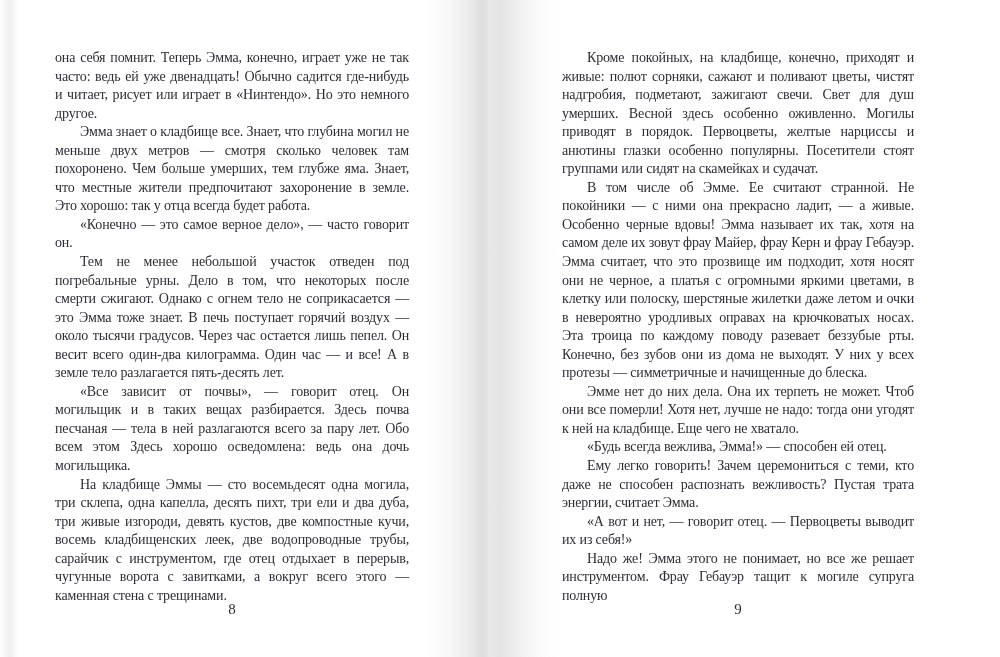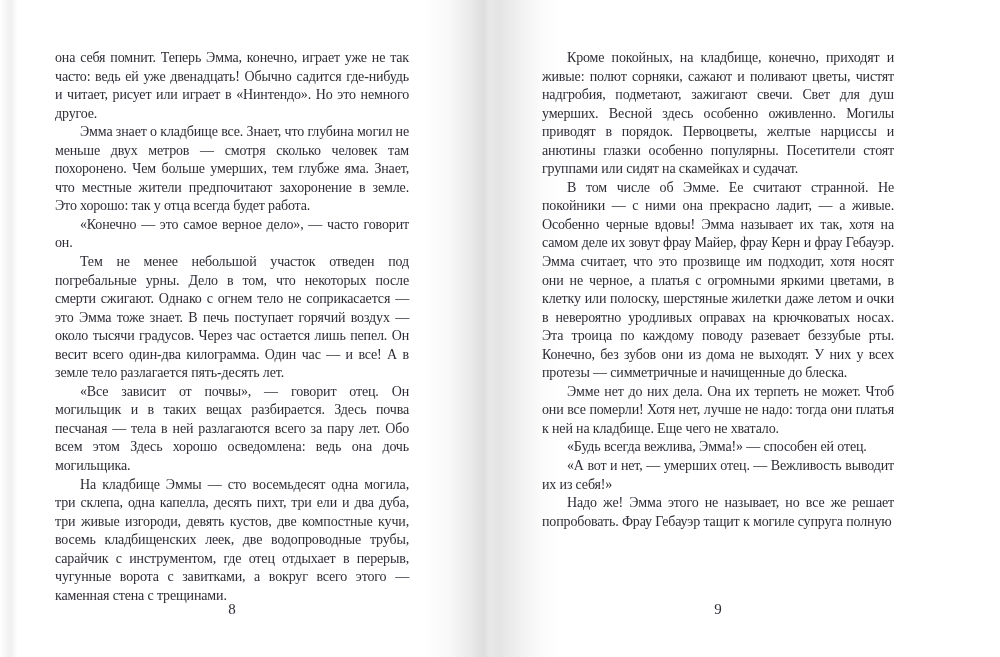--- a/index.html
+++ b/index.html
@@ -43,21 +43,21 @@
       rgba(30,30,35,0.02) 85%,
       rgba(30,30,35,0.00) 100%);
     pointer-events: none;
   }
   .page {
     position: absolute;
     top: 0;
     height: 657px;
   }
   .page.left  { left: 0;     width: 470px; }
-  .page.right { left: 510px; width: 470px; }
+  .page.right { left: 530px; width: 470px; }
   .text-block {
     position: absolute;
     top: 49px;
     color: #2d2d36;
     font-size: 14px;
     line-height: 18.55px;
     letter-spacing: -0.15px;
     text-align: justify;
     hyphens: auto;
     -webkit-hyphens: auto;
@@ -97,21 +97,22 @@
     </div>
     <div class="page-number">8</div>
   </div>
 
   <div class="gutter-shadow"></div>
 
   <div class="page right">
     <div class="text-block">
       <p>Кроме покойных, на кладбище, конечно, приходят и живые: полют сорняки, сажают и поливают цветы, чистят надгробия, подметают, зажигают свечи. Свет для душ умерших. Весной здесь особенно оживленно. Могилы приводят в порядок. Первоцветы, желтые нарциссы и анютины глазки особенно популярны. Посетители стоят группами или сидят на скамейках и судачат.</p>
       <p>В том числе об Эмме. Ее считают странной. Не покойники — с ними она прекрасно ладит, — а живые. Особенно черные вдовы! Эмма называет их так, хотя на самом деле их зовут фрау Майер, фрау Керн и фрау Гебауэр. Эмма считает, что это прозвище им подходит, хотя носят они не черное, а платья с огромными яркими цветами, в клетку или полоску, шерстяные жилетки даже летом и очки в невероятно уродливых оправах на крючковатых носах. Эта троица по каждому поводу разевает беззубые рты. Конечно, без зубов они из дома не выходят. У них у всех протезы — симметричные и начищенные до блеска.</p>
-      <p>Эмме нет до них дела. Она их терпеть не может. Чтоб они все померли! Хотя нет, лучше не надо: тогда они платья к ней на кладбище. Еще чего не хватало.</p>
+      <p>Эмме нет до них дела. Она их терпеть не может. Чтоб они все померли! Хотя нет, лучше не надо: тогда они угодят к ней на кладбище. Еще чего не хватало.</p>
       <p>«Будь всегда вежлива, Эмма!» — способен ей отец.</p>
-      <p>«А вот и нет, — умерших отец. — Вежливость выводит их из себя!»</p>
-      <p>Надо же! Эмма этого не называет, но все же решает попробовать. Фрау Гебауэр тащит к могиле супруга полную</p>
+      <p>Ему легко говорить! Зачем церемониться с теми, кто даже не способен распознать вежливость? Пустая трата энергии, считает Эмма.</p>
+      <p>«А вот и нет, — говорит отец. — Первоцветы выводит их из себя!»</p>
+      <p>Надо же! Эмма этого не понимает, но все же решает инструментом. Фрау Гебауэр тащит к могиле супруга полную</p>
     </div>
     <div class="page-number">9</div>
   </div>
 
 </div>
 
 </body></html>

